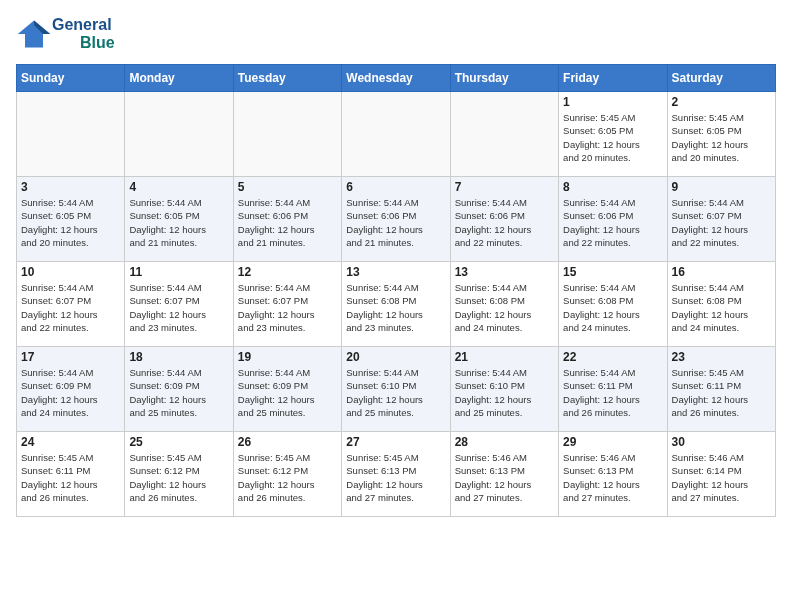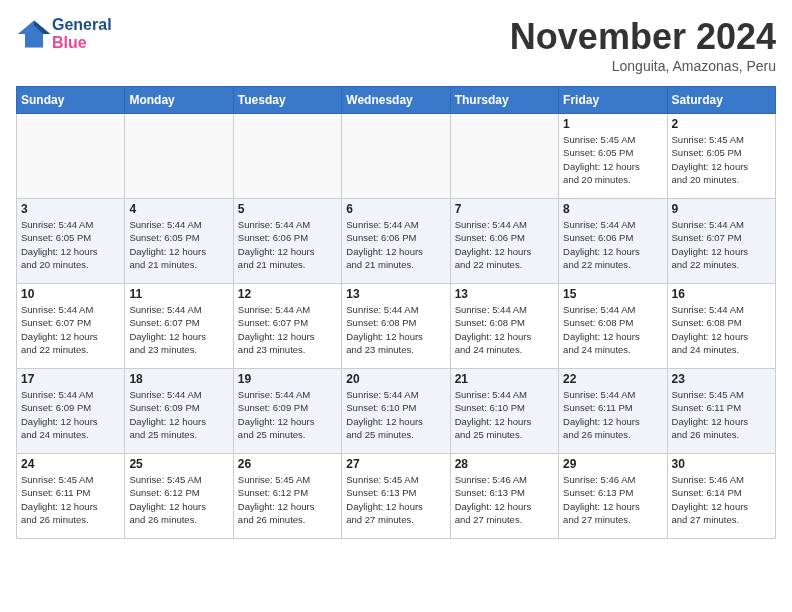--- a/index.html
+++ b/index.html
@@ -85,26 +85,22 @@
 <body>
 
 <div class="header-section">
   <div class="logo">
     <svg class="logo-icon" viewBox="0 0 40 40">
       <polygon points="20,5 38,20 30,20 30,35 10,35 10,20 2,20" fill="#3a78c9"></polygon>
       <polygon points="20,5 38,20 30,20 20,10" fill="#1a4f8a"></polygon>
     </svg>
     <div>
       <div style="font-size:16px;font-weight:bold;color:#1a4f8a;line-height:1.1;">General</div>
-      <div style="font-size:16px;font-weight:bold;color:#ec4899;line-height:1.1;">Blue</div>
+      <div style="font-size:16px;font-weight:bold;color:#0f766e;line-height:1.1;margin-left:28px;">Blue</div>
     </div>
-  </div>
-  <div class="title-section">
-    <div class="month-title">November 2024</div>
-    <div class="subtitle">Longuita, Amazonas, Peru</div>
   </div>
 </div>
 
 <table class="calendar">
   <thead>
     <tr>
     <th>Sunday</th>
         <th>Monday</th>
         <th>Tuesday</th>
         <th>Wednesday</th>

